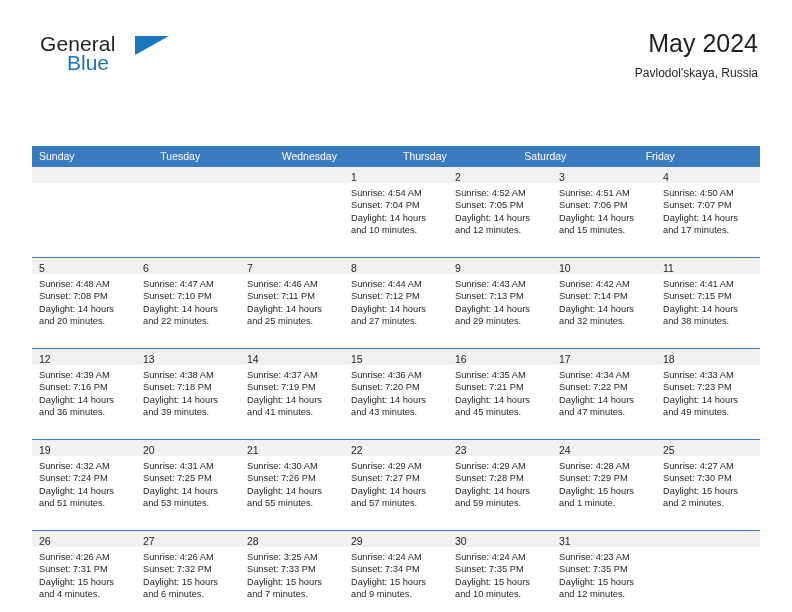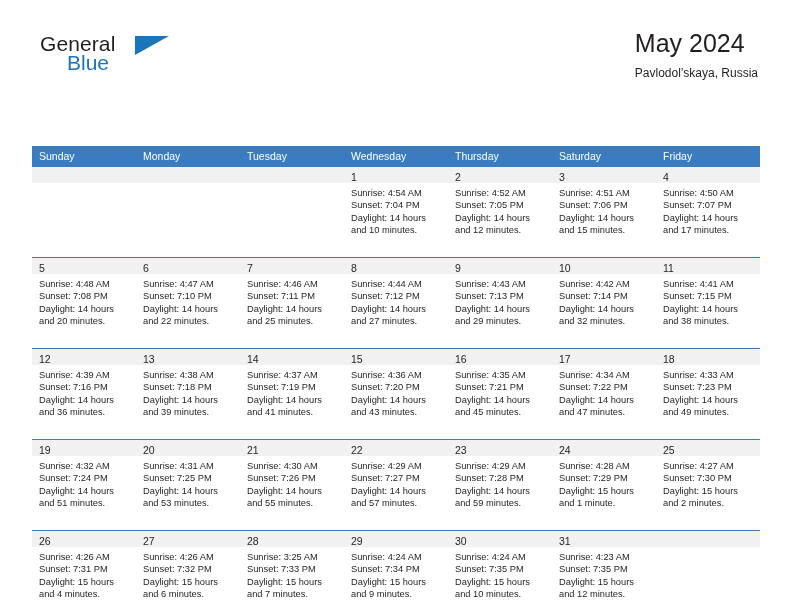--- a/index.html
+++ b/index.html
@@ -61,21 +61,21 @@
     height: 0;
     border-top: 0 solid transparent;
     border-left: 34px solid #1b75bb;
     border-bottom: 19px solid transparent;
   }
 
   .titles {
     position: absolute;
     right: 0;
     top: 0;
-    text-align: left;
+    text-align: right;
   }
   .cal-title {
     font-size: 25px;
     color: #231f20;
     line-height: 30px;
     white-space: nowrap;
   }
   .cal-subtitle {
     font-size: 12px;
     color: #231f20;
@@ -161,21 +161,20 @@
       <div class="cal-title">May 2024</div>
       <div class="cal-subtitle">Pavlodol’skaya, Russia</div>
     </div>
 
   </div>
 
   <div class="calendar">
 
     <div class="dow-row">
       <div class="dow">Sunday</div>
-      <div class="dow">Monday</div>
       <div class="dow">Tuesday</div>
       <div class="dow">Wednesday</div>
       <div class="dow">Thursday</div>
       <div class="dow">Saturday</div>
       <div class="dow">Friday</div>
     </div>
 
     <div class="week first">
       <div class="cell empty">
         <div class="daynum-band"><span class="daynum"></span></div>

